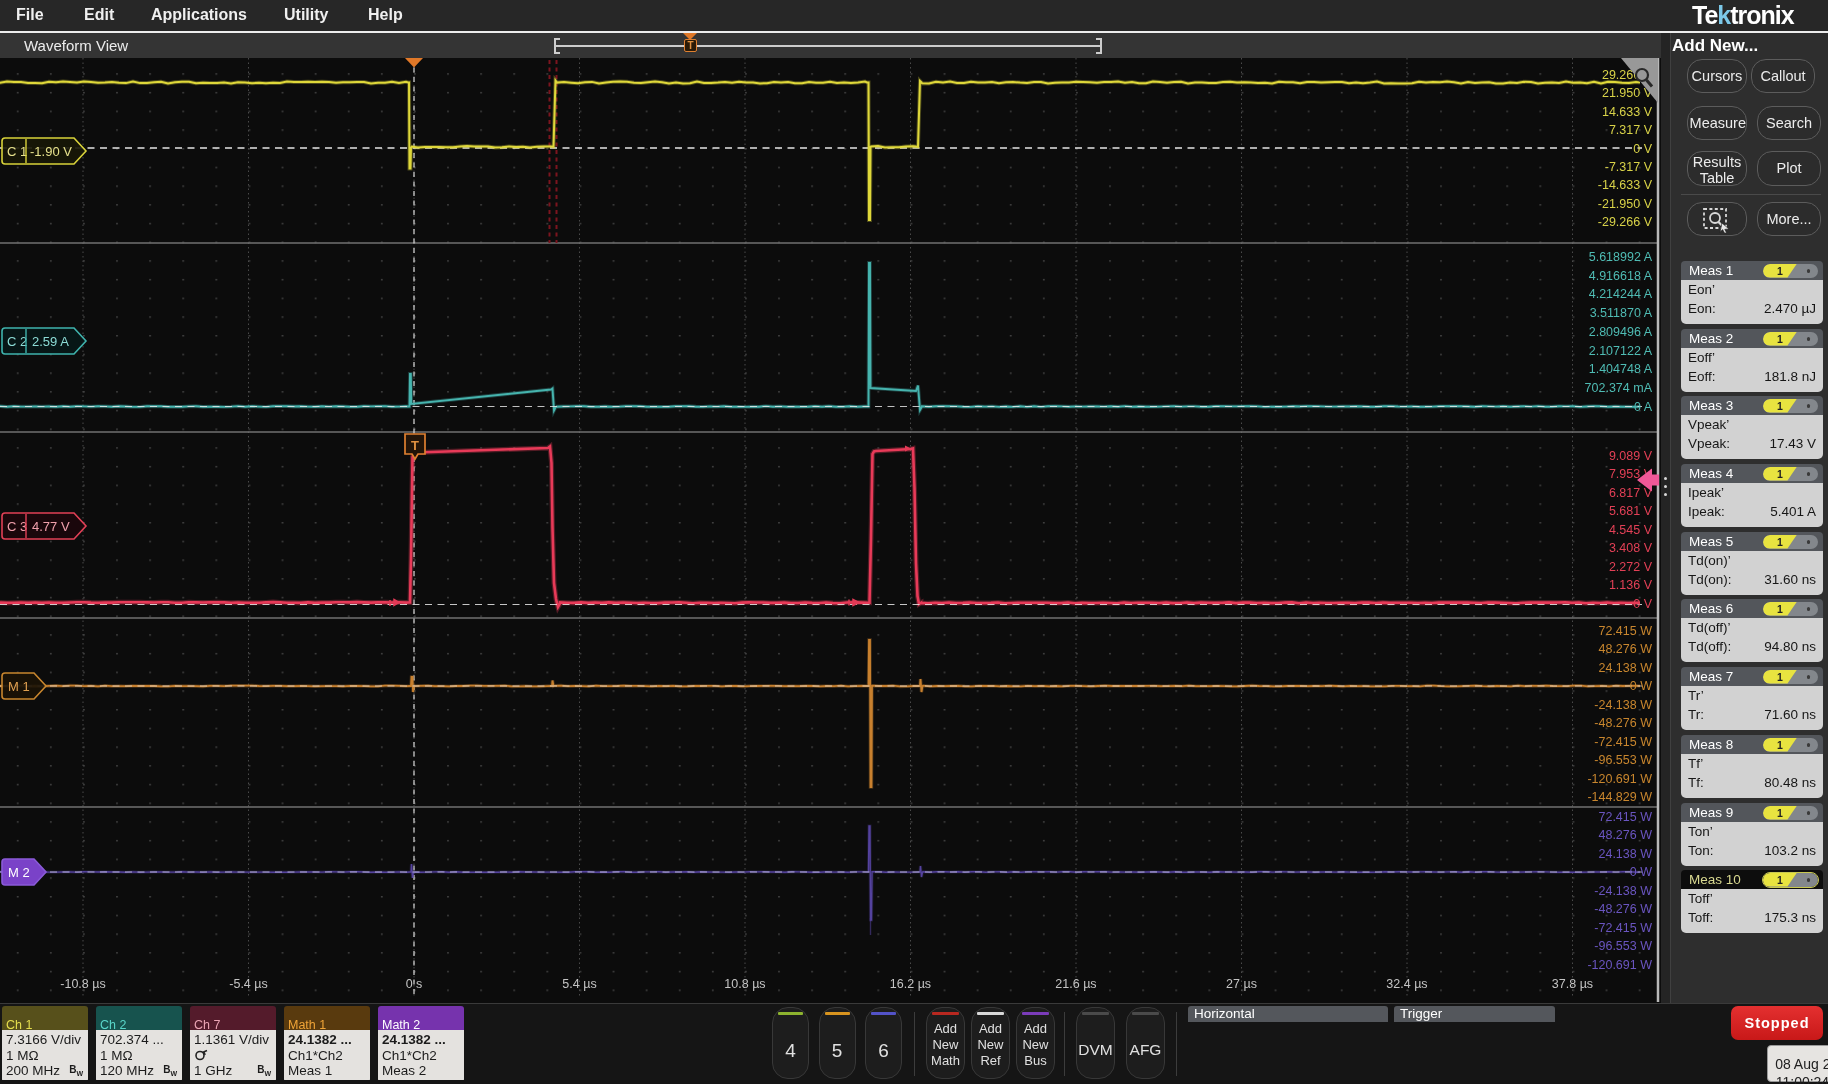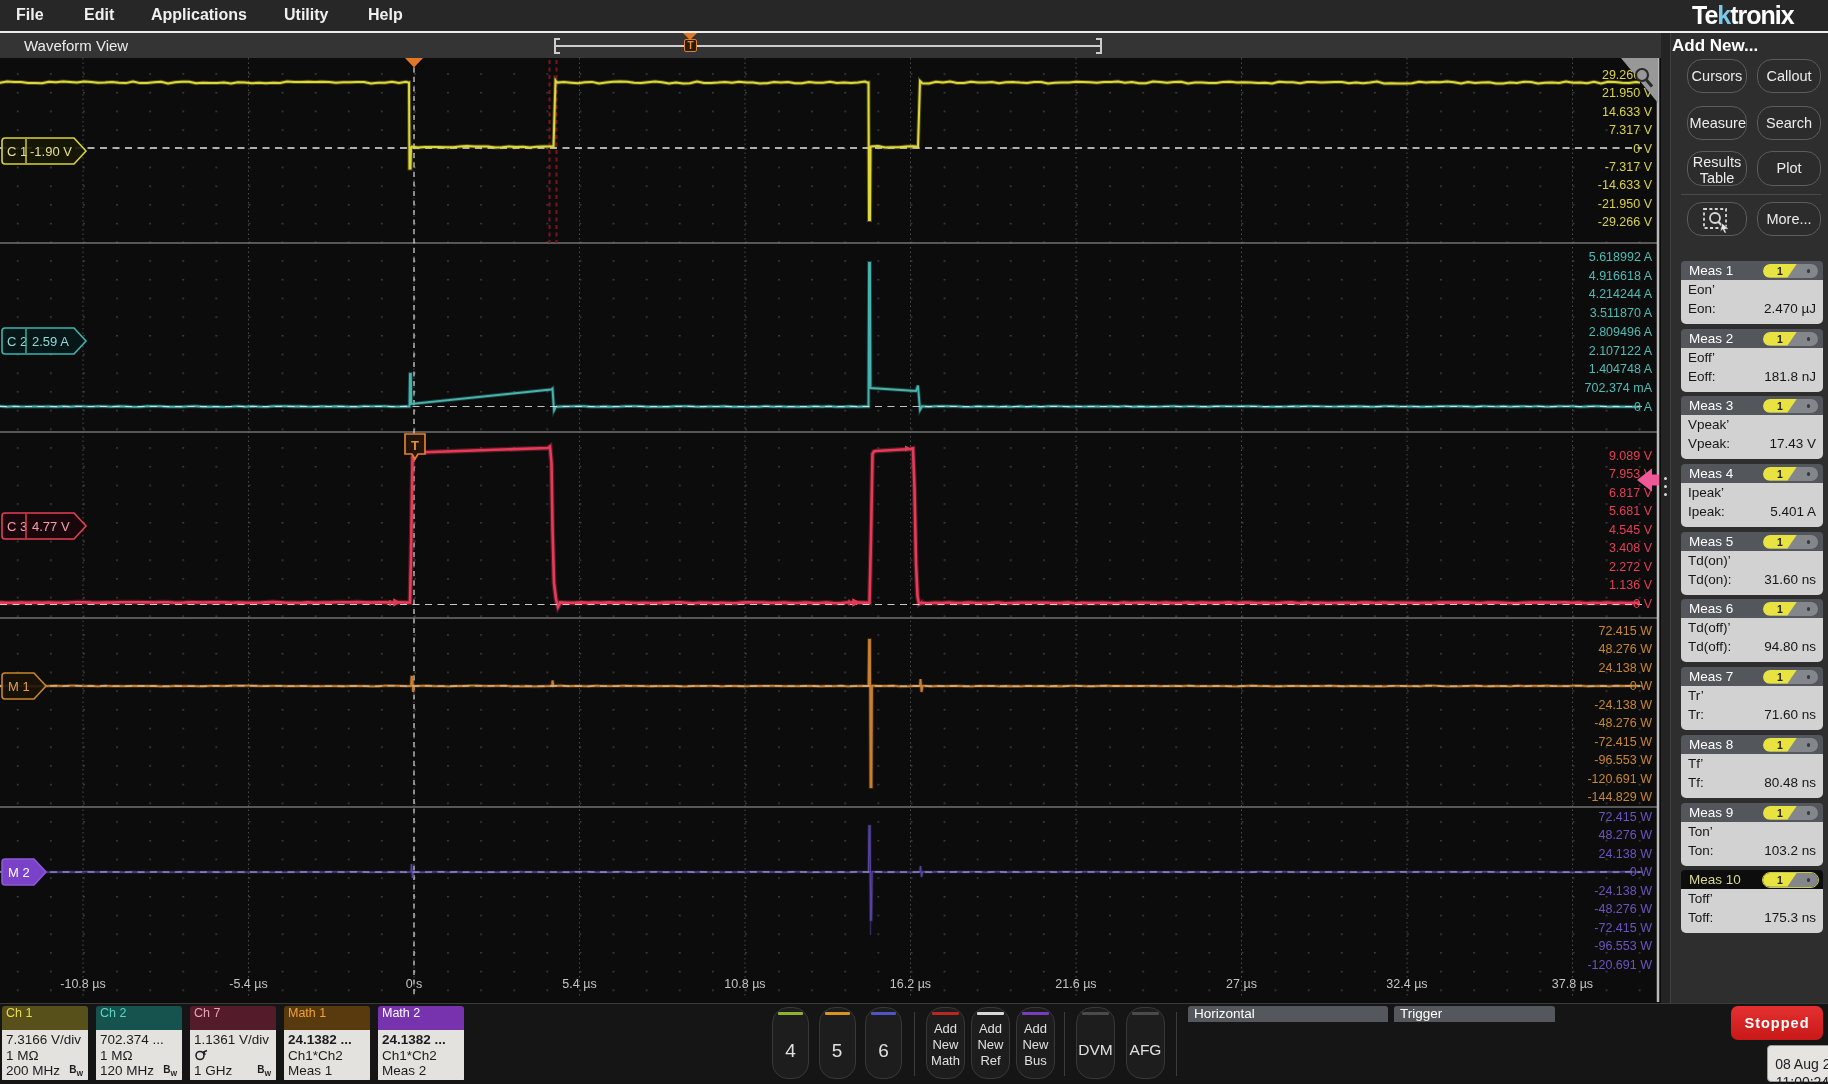--- a/index.html
+++ b/index.html
@@ -30,21 +30,21 @@
 .mhead>span:first-child{position:absolute;left:8px;top:2px}
 .mcard.sel .mhead{background:#0d0d0d;color:#d8d890}
 .tog{position:absolute;right:5px;top:2.5px;width:55px;height:14px;background:#83878c;border-radius:7px;overflow:hidden}
 .tog i{position:absolute;left:0;top:0;width:34px;height:14px;background:#e8e340;clip-path:polygon(0 0,100% 0,72% 100%,0 100%);color:#222;font-style:normal;font-size:10.5px;font-weight:bold;text-align:center;line-height:14px;border-radius:7px 0 0 7px}
 .tog b{position:absolute;right:8px;top:5.5px;width:3.5px;height:3.5px;border-radius:50%;background:#3a3a3a}
 .mcard.sel .tog{outline:1.5px solid #c8c850}
 .mbody{position:absolute;left:0;top:19px;width:142px;height:44px;background:#d2d2d2;border-radius:0 0 5px 5px;color:#161616;font-size:13.5px;padding:2px 7px}
 .mbody .mrow{display:flex;justify-content:space-between;margin-top:4px}
 #bottombar{position:absolute;left:0;top:1003px;width:1828px;height:81px;background:#151515;border-top:1px solid #3a3a3a}
 .chb{position:absolute;top:2px;width:86px;height:76px;border-radius:3px;overflow:hidden}
-.chh{height:24px;font-size:12.5px;padding:0 4px;line-height:14px}
+.chh{height:14px;font-size:12.5px;padding:12px 4px;line-height:14px}
 .chbody{height:50px;background:#e4e2df;color:#1c1c1c;font-size:13.5px;padding:2px 4px}
 .bl{height:15.5px;position:relative;white-space:nowrap}
 .bw{position:absolute;right:1px;top:1px;font-size:10px;font-weight:bold}
 .bw sub{font-size:7px}
 .nb{position:absolute;top:3px;width:37px;height:72px;background:#1d1d1d;border:1px solid #383838;border-radius:16px;color:#e0e0e0}
 .nb .stripe{position:absolute;left:5px;top:4px;right:5px;height:2.5px;border-radius:1px}
 .nb .nbl{position:absolute;left:0;right:0;top:32px;text-align:center;font-size:19px}
 .nb.small{width:39px}
 .nb.small .nbl{top:13px;font-size:13px;line-height:16px}
 .nb.mid{width:39px}
@@ -218,21 +218,21 @@
       <text x="8" y="818.5" fill="#ffffff" font-size="13">M 2</text>
 </svg>
 <div id="sidebar">
 <div id="handle">
         <i></i>
         <i></i>
         <i></i>
       </div>
 <div class="addnew">Add New...</div>
 <div class="sbtn" style="left:26px;top:26px;width:60px;height:34px;line-height:32px;">Cursors</div>
-<div class="sbtn" style="left:96px;top:26px;width:64px;height:34px;line-height:32px;">Callout</div>
+<div class="sbtn" style="left:90px;top:26px;width:64px;height:34px;line-height:32px;">Callout</div>
 <div class="sbtn" style="left:26px;top:73px;width:60px;height:34px;line-height:32px;text-align:right;">Measure</div>
 <div class="sbtn" style="left:96px;top:73px;width:64px;height:34px;line-height:32px;">Search</div>
 <div class="sbtn" style="left:26px;top:118px;width:60px;height:35px;line-height:16px;padding-top:2px;">Results<br>Table</div>
 <div class="sbtn" style="left:96px;top:118px;width:64px;height:35px;line-height:33px;">Plot</div>
 <div class="sep"></div>
 <div class="sbtn" style="left:26px;top:169px;width:60px;height:34px;padding-top:4px;"><svg width="30" height="26" viewBox="0 0 30 26">
           <rect x="2" y="2" width="22" height="19" fill="none" stroke="#d8d8d8" stroke-width="1.8" stroke-dasharray="3,2.4"></rect>
           <circle cx="13" cy="11" r="5" fill="none" stroke="#d8d8d8" stroke-width="1.8"></circle>
           <line x1="16.5" y1="15" x2="20" y2="18.5" stroke="#d8d8d8" stroke-width="2.2"></line>
           <path d="M20,16 l7,6 -4.2,0.4 2,3.6 -2.4,0 -1.8,-3.4 -2.6,2.6 Z" fill="#e8e8e8" stroke="#222" stroke-width="0.7"></path>

